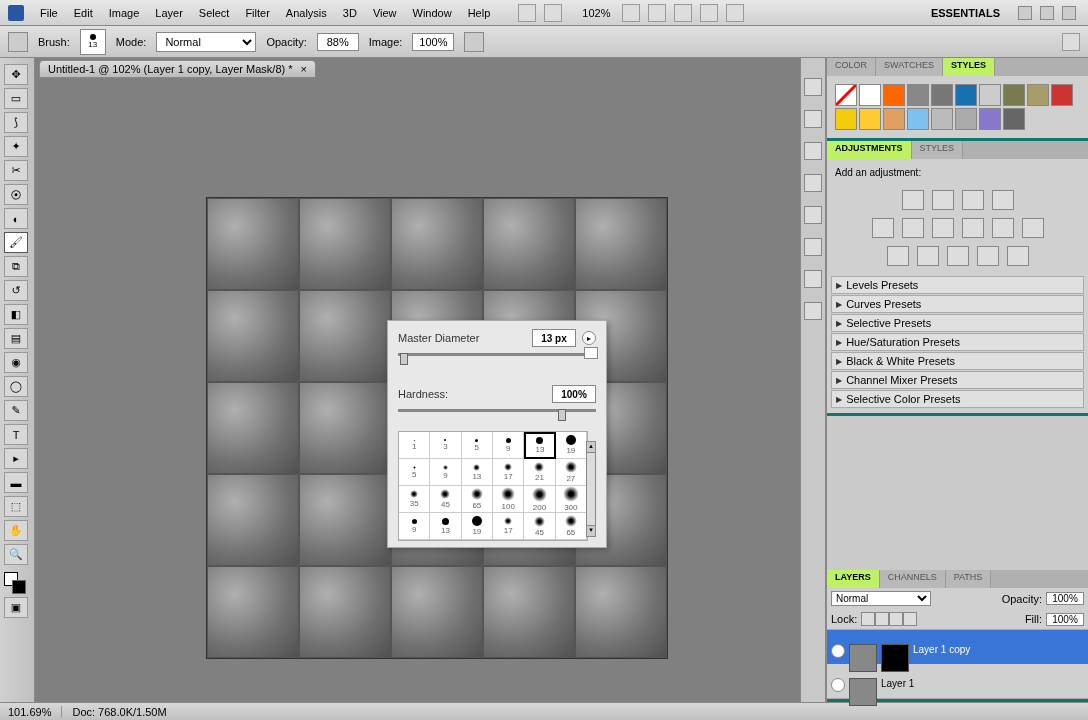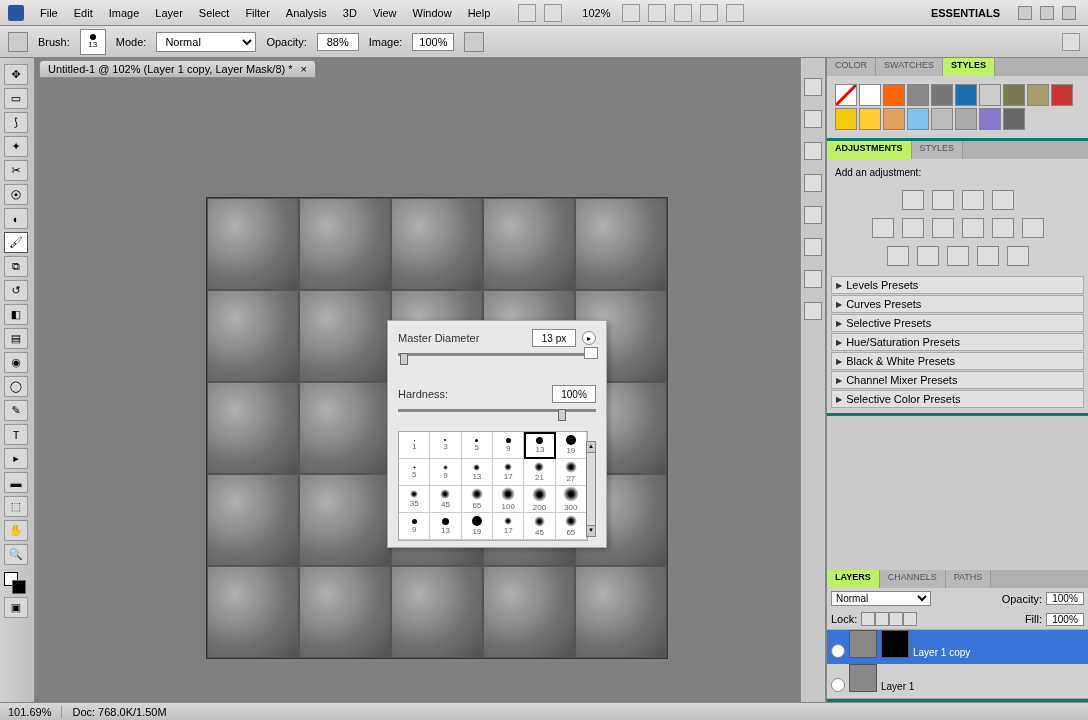--- a/index.html
+++ b/index.html
@@ -37,21 +37,21 @@
 .doc-tab .close { margin-left: 8px; }
 .canvas-viewport { flex: 1; background: #808080; position: relative; overflow: hidden; }
 .canvas-image { position: absolute; left: 172px; top: 120px; width: 460px; height: 460px; background: #888; box-shadow: 0 0 0 1px #333; }
 
 .rocks { display: grid; grid-template-columns: repeat(5, 1fr); grid-template-rows: repeat(5, 1fr); width: 100%; height: 100%; }
 .rock { background: radial-gradient(ellipse at 30% 30%, #b0b0b0, #707070 60%, #505050); border: 1px solid #555; }
 
 .brush-popup { position: absolute; left: 352px; top: 242px; width: 220px; background: #e8e8e8; border: 1px solid #aaa; box-shadow: 2px 2px 6px rgba(0,0,0,0.3); }
 .popup-row { display: flex; align-items: center; padding: 8px 10px 2px; }
 .popup-label { flex: 1; color: #333; }
-.popup-input { width: 44px; height: 18px; border: 1px solid #888; background: #fff; text-align: center; font-size: 10px; }
+.popup-input { width: 44px; height: 18px; border: 1px solid #888; background: #fff; text-align: center; font-size: 10px; font-weight: bold; }
 .popup-arrow { width: 14px; height: 14px; border: 1px solid #888; border-radius: 50%; background: #fff; margin-left: 6px; display: flex; align-items: center; justify-content: center; font-size: 8px; }
 .popup-slider { height: 14px; padding: 0 10px; position: relative; }
 .popup-slider .track { height: 3px; background: #888; margin-top: 4px; }
 .popup-slider .thumb { width: 8px; height: 12px; background: #ccc; border: 1px solid #666; position: absolute; top: 0; }
 .popup-btn-tr { position: absolute; top: 26px; right: 8px; width: 14px; height: 12px; border: 1px solid #888; background: #fff; }
 
 .brush-grid { display: grid; grid-template-columns: repeat(6, 1fr); gap: 0; margin: 8px 18px 6px 10px; background: #fff; border: 1px solid #aaa; }
 .brush-cell { height: 27px; border-right: 1px solid #ccc; border-bottom: 1px solid #ccc; display: flex; flex-direction: column; align-items: center; justify-content: center; }
 .brush-cell.sel { border: 2px solid #000; }
 .brush-cell .bdot { background: #000; border-radius: 50%; }
@@ -77,21 +77,21 @@
 .adj-text { padding: 4px 4px 8px; font-size: 10px; }
 .adj-icons { display: flex; gap: 8px; justify-content: center; padding: 4px 0; }
 .adj-ic { width: 22px; height: 20px; background: #ddd; border: 1px solid #888; }
 .preset-row { display: flex; align-items: center; height: 18px; border: 1px solid #aaa; background: #e0e0e0; margin-bottom: 1px; padding: 0 4px; font-size: 10px; }
 .preset-row .tri { font-size: 8px; margin-right: 4px; color: #333; }
 
 .layers-panel .hdr-row { display: flex; align-items: center; padding: 3px 4px; background: #d0d0d0; font-size: 10px; }
 .layers-panel select { border: 1px solid #888; background: #fff; font-size: 10px; }
 .layers-panel .opin { width: 38px; border: 1px solid #888; background: #fff; text-align: center; font-size: 10px; margin-left: 4px; }
 .layer-list { border-top: 1px solid #aaa; border-bottom: 1px solid #aaa; }
-.layer-row { display: flex; align-items: flex-end; height: 34px; padding: 6px 4px; gap: 4px; background: #d0d0d0; }
+.layer-row { display: flex; align-items: flex-start; height: 34px; padding: 14px 4px; gap: 4px; background: #d0d0d0; }
 .layer-row.sel { background: #3875d7; color: #fff; }
 .eye { width: 14px; height: 14px; border: 1px solid #888; background: #fff; border-radius: 50%; }
 .thumb { width: 28px; height: 28px; background: #888; border: 1px solid #555; }
 .thumb.mask { background: #000; }
 .lname { font-size: 10px; }
 
 .status-bar { height: 18px; background: linear-gradient(to bottom, #d8d8d8, #c0c0c0); border-top: 1px solid #888; display: flex; align-items: center; padding: 0 8px; font-size: 10px; }
 .status-bar .sep { margin: 0 10px; width: 1px; height: 12px; background: #999; }
 
 ::-webkit-scrollbar { width: 14px; height: 14px; }

